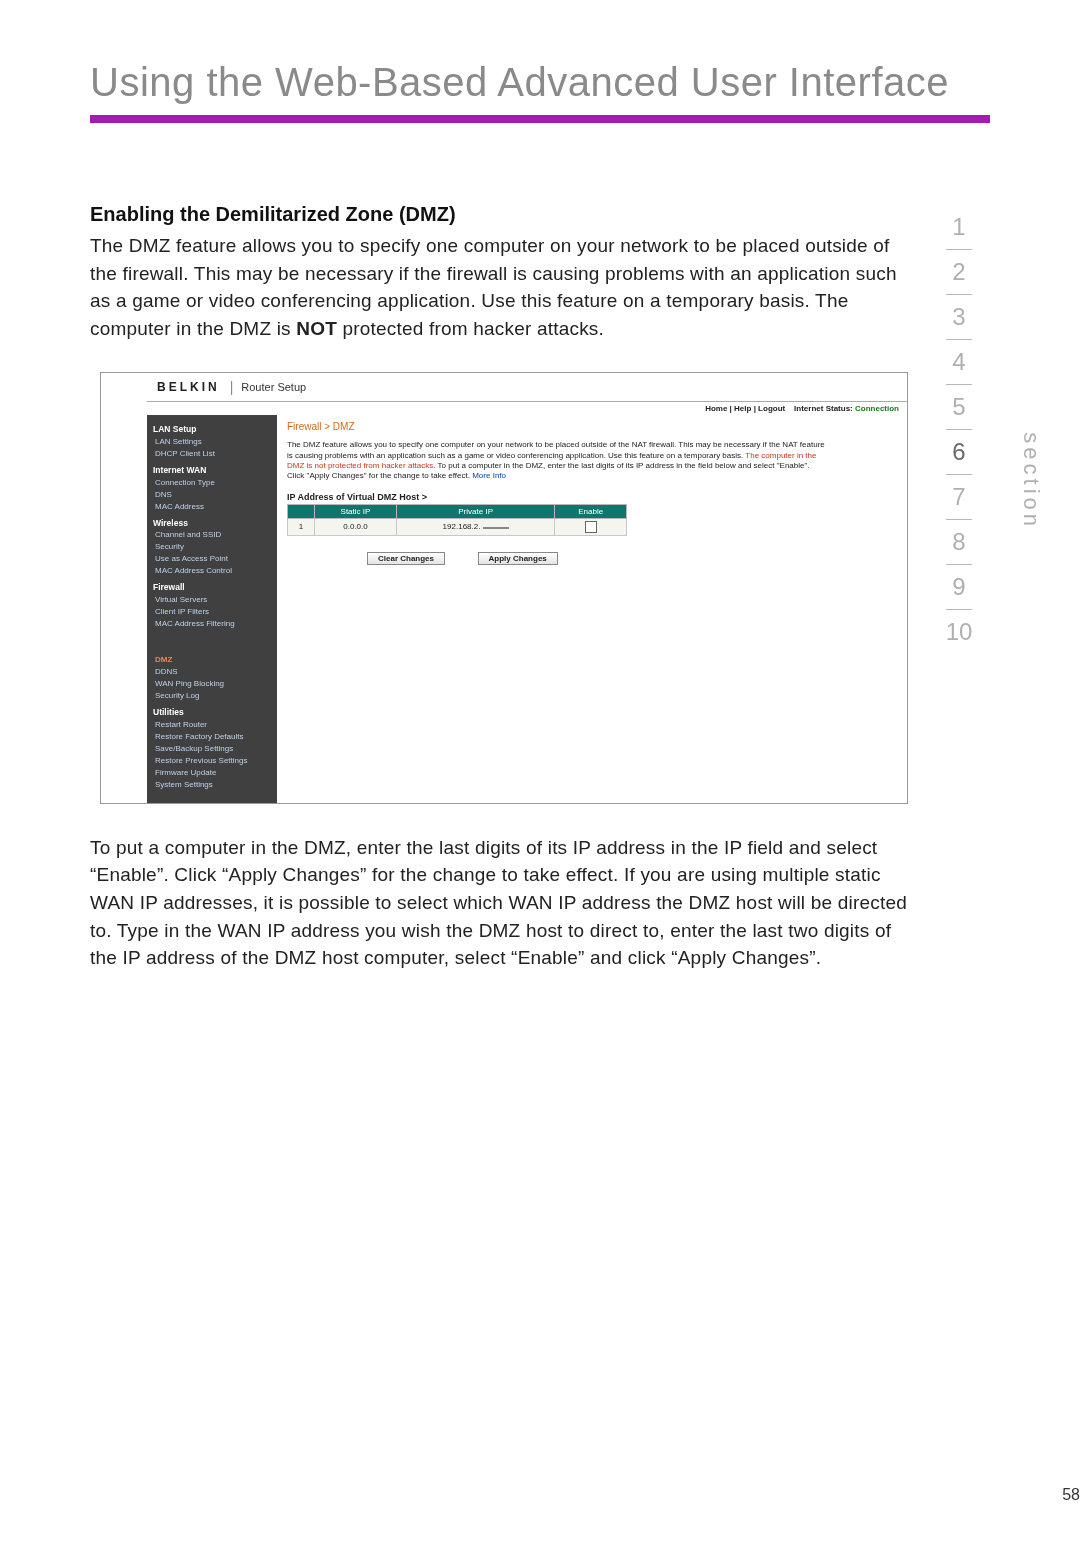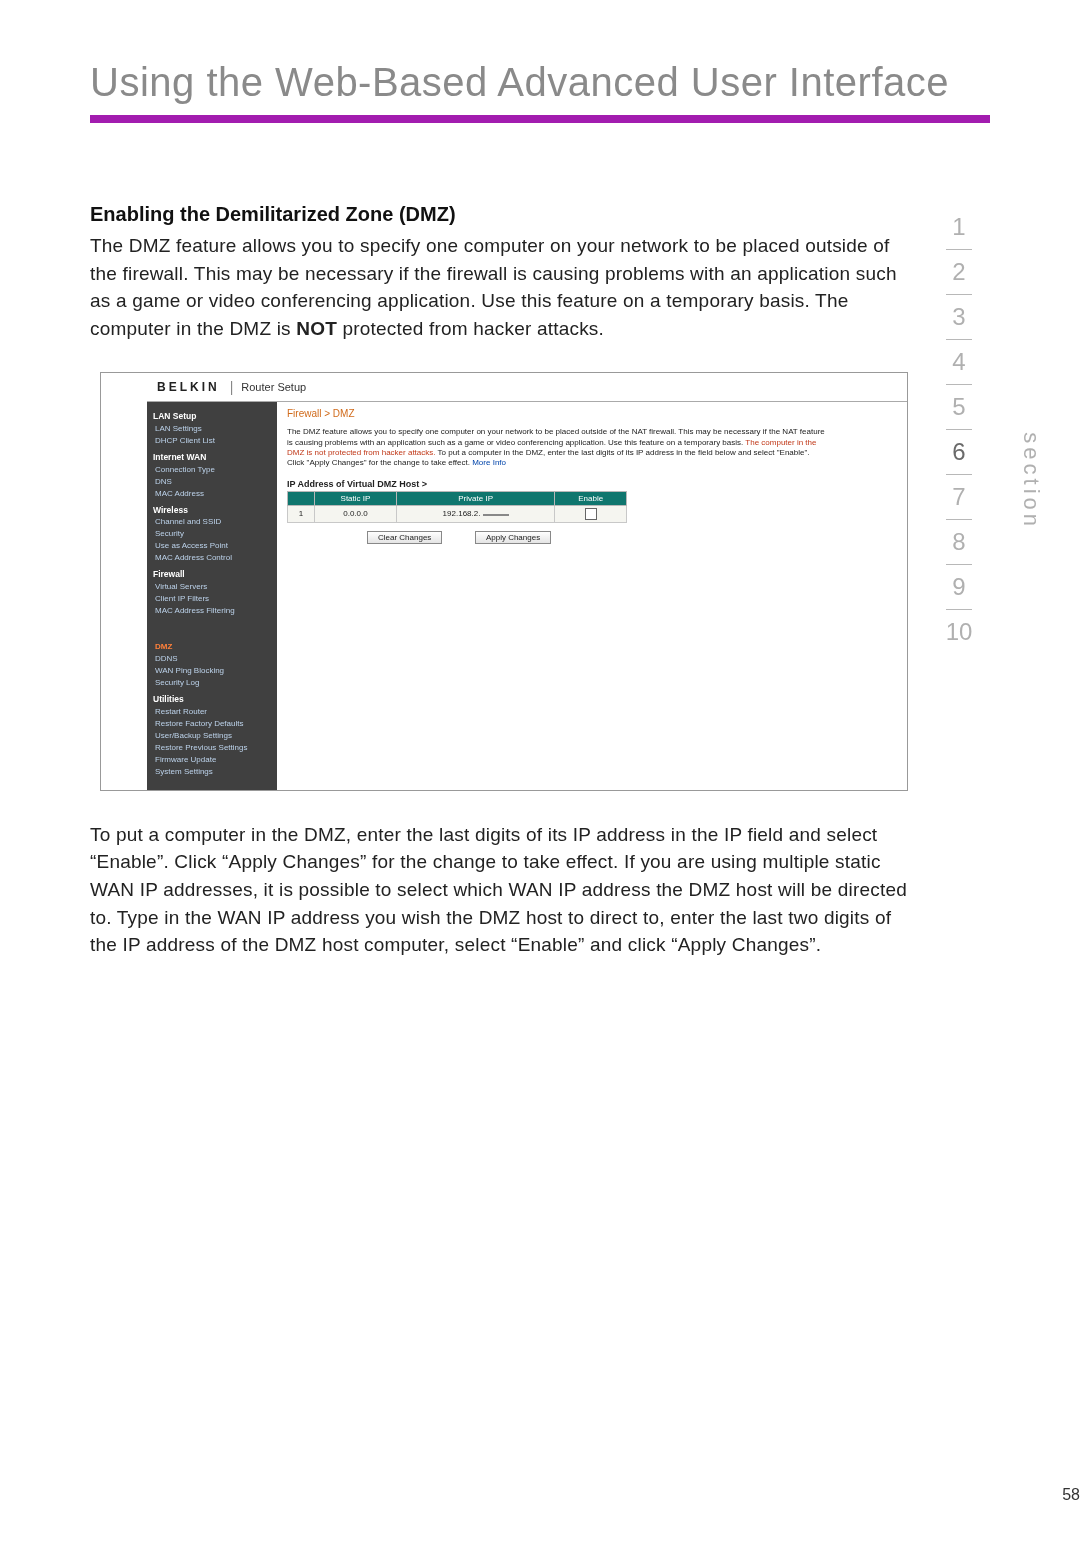--- a/index.html
+++ b/index.html
@@ -197,22 +197,23 @@
   }
   .cb {
     display: inline-block;
     width: 10px;
     height: 10px;
     border: 1px solid #666;
     background: #fff;
     vertical-align: middle;
   }
   .shot-buttons {
-    margin-top: 8px;
+    margin-top: 16px;
     padding-left: 80px;
+    font-weight: bold;
   }
   .shot-btn {
     display: inline-block;
     border: 1px solid #888;
     background: linear-gradient(#fff, #e4e4e4);
     padding: 1px 10px;
     font-size: 8px;
     margin-right: 30px;
   }
   .page-num {
@@ -240,20 +241,26 @@
 
       <div class="para">
         <span>The DMZ feature allows you to specify one computer on your network to be placed outside of the firewall. This may be necessary if the firewall is causing problems with an application such as a game or video conferencing application. Use this feature on a temporary basis. The computer in the DMZ is </span><b>NOT</b><span> protected from hacker attacks.</span>
       </div>
 
       <div class="shot">
         <div class="shot-header">
           <span class="shot-brand">BELKIN</span>
           <span class="shot-brand-sep">|</span>
           <span class="shot-title">Router Setup</span>
+        </div>
+        <div class="shot-toplinks">
+          <b>Home | Help | Logout</b>
+          &nbsp;&nbsp;
+          <b>Internet Status:</b>
+          <span class="conn">Connection</span>
         </div>
         <div class="shot-body">
           <div class="shot-nav" id="shot-nav">
               <div class="nav-head">LAN Setup</div>
               <div class="nav-item">LAN Settings</div>
               <div class="nav-item">DHCP Client List</div>
               <div class="nav-head">Internet WAN</div>
               <div class="nav-item">Connection Type</div>
               <div class="nav-item">DNS</div>
               <div class="nav-item">MAC Address</div>
@@ -266,21 +273,21 @@
               <div class="nav-item">Virtual Servers</div>
               <div class="nav-item">Client IP Filters</div>
               <div class="nav-item">MAC Address Filtering</div>
               <div class="nav-item hl">DMZ</div>
               <div class="nav-item">DDNS</div>
               <div class="nav-item">WAN Ping Blocking</div>
               <div class="nav-item">Security Log</div>
               <div class="nav-head">Utilities</div>
               <div class="nav-item">Restart Router</div>
               <div class="nav-item">Restore Factory Defaults</div>
-              <div class="nav-item">User/Backup Settings</div>
+              <div class="nav-item">Save/Backup Settings</div>
               <div class="nav-item">Restore Previous Settings</div>
               <div class="nav-item">Firmware Update</div>
               <div class="nav-item">System Settings</div>
             </div>
           <div class="shot-main">
             <div class="shot-breadcrumb">Firewall &gt; DMZ</div>
             <div class="shot-desc">
               <span>The DMZ feature allows you to specify one computer on your network to be placed outside of the NAT firewall. This may be necessary if the NAT feature is causing problems with an application such as a game or video conferencing application. Use this feature on a temporary basis.</span>
               <span class="warn">The computer in the DMZ is not protected from hacker attacks.</span>
               <span>To put a computer in the DMZ, enter the last digits of its IP address in the field below and select "Enable". Click "Apply Changes" for the change to take effect.</span>

